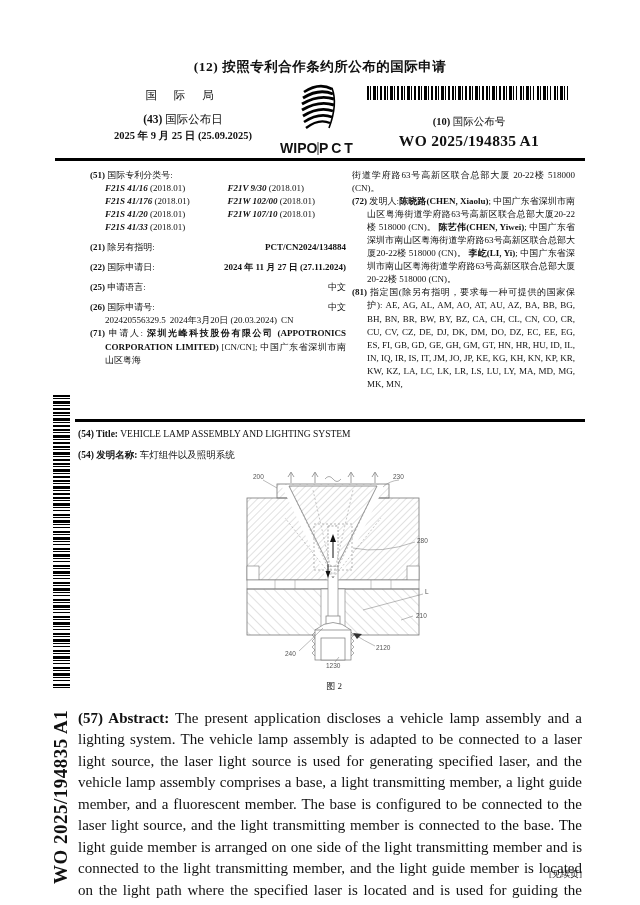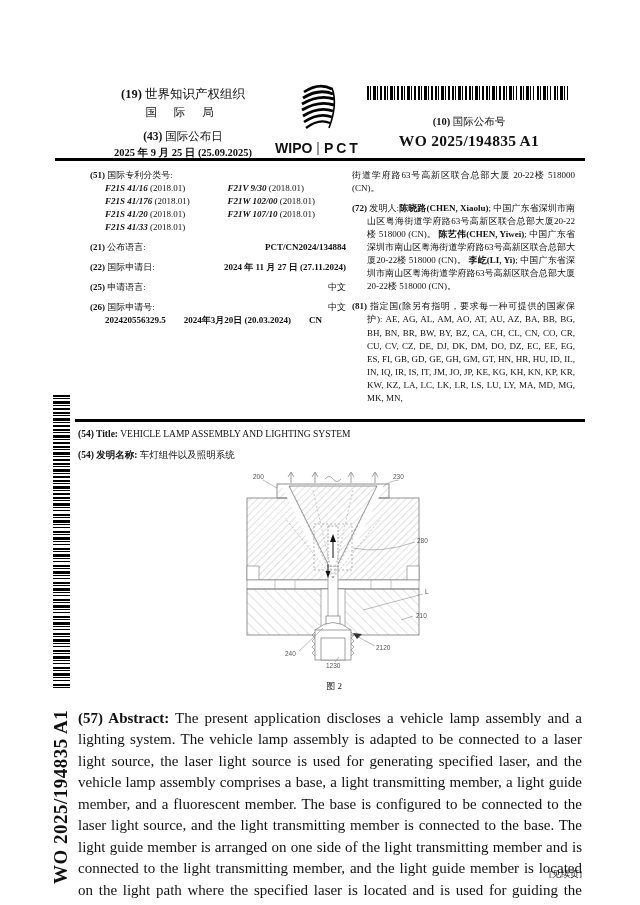--- a/index.html
+++ b/index.html
@@ -10,21 +10,21 @@
             font-size:13.5px;font-weight:bold;letter-spacing:0.5px;}
   
   .hdr-left{position:absolute;top:86px;left:88px;width:190px;text-align:center;}
   .hdr-left .l1{font-size:12.5px;}
   .hdr-left .l2{font-size:11.5px;letter-spacing:7px;margin-top:2px;}
   .hdr-left .l3{font-size:11.5px;margin-top:9px;}
   .hdr-left .l4{font-size:10.5px;font-weight:bold;margin-top:2px;white-space:nowrap;}
   
   .logo{position:absolute;top:84px;left:266px;width:104px;text-align:center;}
   .logo-text{font-family:"Liberation Sans","DejaVu Sans",sans-serif;font-size:14px;
-             font-weight:bold;margin-top:2px;display:flex;align-items:center;justify-content:center;gap:5px;}
+             font-weight:bold;margin-top:2px;display:flex;align-items:center;justify-content:center;}
   .logo-sep{display:inline-block;width:1.5px;height:13px;background:#999;}
   .logo-pct{letter-spacing:3px;}
   
   .hdr-right{position:absolute;top:86px;left:366px;width:206px;text-align:center;}
   .barcode-top{height:14px;width:204px;margin:0 auto;
     background-image:repeating-linear-gradient(90deg,
       #000 0px,#000 2px,#fff 2px,#fff 3px,#000 3px,#000 4px,#fff 4px,#fff 6px,
       #000 6px,#000 9px,#fff 9px,#fff 10px,#000 10px,#000 11px,#fff 11px,#fff 13px,
       #000 13px,#000 14.5px,#fff 14.5px,#fff 17px);}
   .pub-label{font-size:10.5px;margin-top:15px;}
@@ -32,22 +32,22 @@
   .rule1{position:absolute;top:158px;left:55px;width:530px;height:3px;background:#000;}
   
   .biblio-left{position:absolute;top:169px;left:90px;width:256px;font-size:9px;line-height:1.45;}
   .biblio-right{position:absolute;top:169px;left:352px;width:223px;font-size:9px;line-height:1.45;text-align:justify;}
   .hang{padding-left:15px;text-indent:-15px;}
   .ipc-grid{display:grid;grid-template-columns:1fr 1fr;column-gap:4px;padding-left:15px;}
   .ipc-code{font-weight:bold;font-style:italic;}
   .kv{display:flex;justify-content:space-between;margin-top:7px;}
   .kv .val{font-weight:bold;}
   .kv .val-plain{font-weight:normal;}
-  .prio-row{display:flex;gap:18px;padding-left:15px;font-weight:bold;}
-  .mt6{margin-top:7px;}
+  .prio-row{display:flex;gap:4px;padding-left:15px;font-weight:normal;}
+  .mt6{}
   .just{text-align:justify;}
   
   .side-barcode{position:absolute;left:53px;top:395px;width:17px;height:294px;
     background-image:repeating-linear-gradient(180deg,
       #000 0px,#000 2px,#fff 2px,#fff 3px,#000 3px,#000 4px,#fff 4px,#fff 6px,
       #000 6px,#000 9px,#fff 9px,#fff 10px,#000 10px,#000 11px,#fff 11px,#fff 13px,
       #000 13px,#000 14.5px,#fff 14.5px,#fff 17px);}
   .side-pubnum{position:absolute;left:50px;top:884px;transform:rotate(-90deg);
     transform-origin:0 0;font-size:19px;font-weight:bold;white-space:nowrap;letter-spacing:0.5px;}
   .rule2{position:absolute;top:419px;left:75px;width:510px;height:2.5px;background:#000;}
@@ -60,23 +60,23 @@
   
   .abstract{position:absolute;top:708px;left:78px;width:504px;font-size:15px;
             line-height:1.43;text-align:justify;}
   .footer-cont{position:absolute;top:868px;right:58px;font-size:9px;}
 </style>
 </head>
 <body>
 
 <div class="page">
 
+  <div class="doc-type">(12) 按照专利合作条约所公布的国际申请</div>
 
   <div class="hdr-left">
-    <div class="l1"><span class="b">(19)</span> <span>世界知识产权组织</span></div>
     <div class="l2">国 际 局</div>
     <div class="l3"><span class="b">(43)</span> <span>国际公布日</span></div>
     <div class="l4">2025 年 9 月 25 日 (25.09.2025)</div>
   </div>
 
   <div class="logo">
     <svg width="52" height="50" viewBox="0 0 52 50">
       <g fill="none" stroke="#000">
         <path d="M12,8  Q27,-2 40,5" stroke-width="2.6"></path>
         <path d="M11,14 Q27,4  41,10" stroke-width="2.8"></path>
@@ -110,21 +110,21 @@
       <div><span class="ipc-code">F21V 9/30</span> <span>(2018.01)</span></div>
       <div><span class="ipc-code">F21S 41/176</span> <span>(2018.01)</span></div>
       <div><span class="ipc-code">F21W 102/00</span> <span>(2018.01)</span></div>
       <div><span class="ipc-code">F21S 41/20</span> <span>(2018.01)</span></div>
       <div><span class="ipc-code">F21W 107/10</span> <span>(2018.01)</span></div>
       <div><span class="ipc-code">F21S 41/33</span> <span>(2018.01)</span></div>
       <div><span class="ipc-code"></span> <span></span></div>
     </div>
 
     <div class="kv">
-      <span><span class="b">(21)</span> <span>公布语言:</span></span>
+      <span><span class="b">(21)</span> <span>除另有指明:</span></span>
       <span class="val">PCT/CN2024/134884</span>
     </div>
     <div class="kv">
       <span><span class="b">(22)</span> <span>国际申请日:</span></span>
       <span class="val">2024 年 11 月 27 日 (27.11.2024)</span>
     </div>
     <div class="kv">
       <span><span class="b">(25)</span> <span>申请语言:</span></span>
       <span class="val-plain">中文</span>
     </div>
@@ -132,20 +132,21 @@
       <span><span class="b">(26)</span> <span>国际申请号:</span></span>
       <span class="val-plain">中文</span>
     </div>
 
     <div class="prio-row">
       <span>202420556329.5</span>
       <span>2024年3月20日 (20.03.2024)</span>
       <span>CN</span>
     </div>
 
+    <div class="hang mt6 just"><span class="b">(71)</span> <span>申请人:</span> <span class="b">深圳光峰科技股份有限公司 (APPOTRONICS CORPORATION LIMITED)</span><span> [CN/CN]; 中国广东省深圳市南山区粤海</span></div>
   </div>
 
   <div class="biblio-right">
     <div>街道学府路63号高新区联合总部大厦 20-22楼 518000 (CN)。</div>
 
     <div class="hang mt6"><span class="b">(72)</span> <span>发明人:</span><span class="b">陈晓路(CHEN, Xiaolu)</span><span>; 中国广东省深圳市南山区粤海街道学府路63号高新区联合总部大厦20-22楼 518000 (CN)。 </span><span class="b">陈艺伟(CHEN, Yiwei)</span><span>; 中国广东省深圳市南山区粤海街道学府路63号高新区联合总部大厦20-22楼 518000 (CN)。 </span><span class="b">李屹(LI, Yi)</span><span>; 中国广东省深圳市南山区粤海街道学府路63号高新区联合总部大厦20-22楼 518000 (CN)。</span></div>
 
     <div class="hang mt6"><span class="b">(81)</span> <span>指定国(除另有指明，要求每一种可提供的国家保护): </span><span>AE, AG, AL, AM, AO, AT, AU, AZ, BA, BB, BG, BH, BN, BR, BW, BY, BZ, CA, CH, CL, CN, CO, CR, CU, CV, CZ, DE, DJ, DK, DM, DO, DZ, EC, EE, EG, ES, FI, GB, GD, GE, GH, GM, GT, HN, HR, HU, ID, IL, IN, IQ, IR, IS, IT, JM, JO, JP, KE, KG, KH, KN, KP, KR, KW, KZ, LA, LC, LK, LR, LS, LU, LY, MA, MD, MG, MK, MN,</span></div>
   </div>
 

